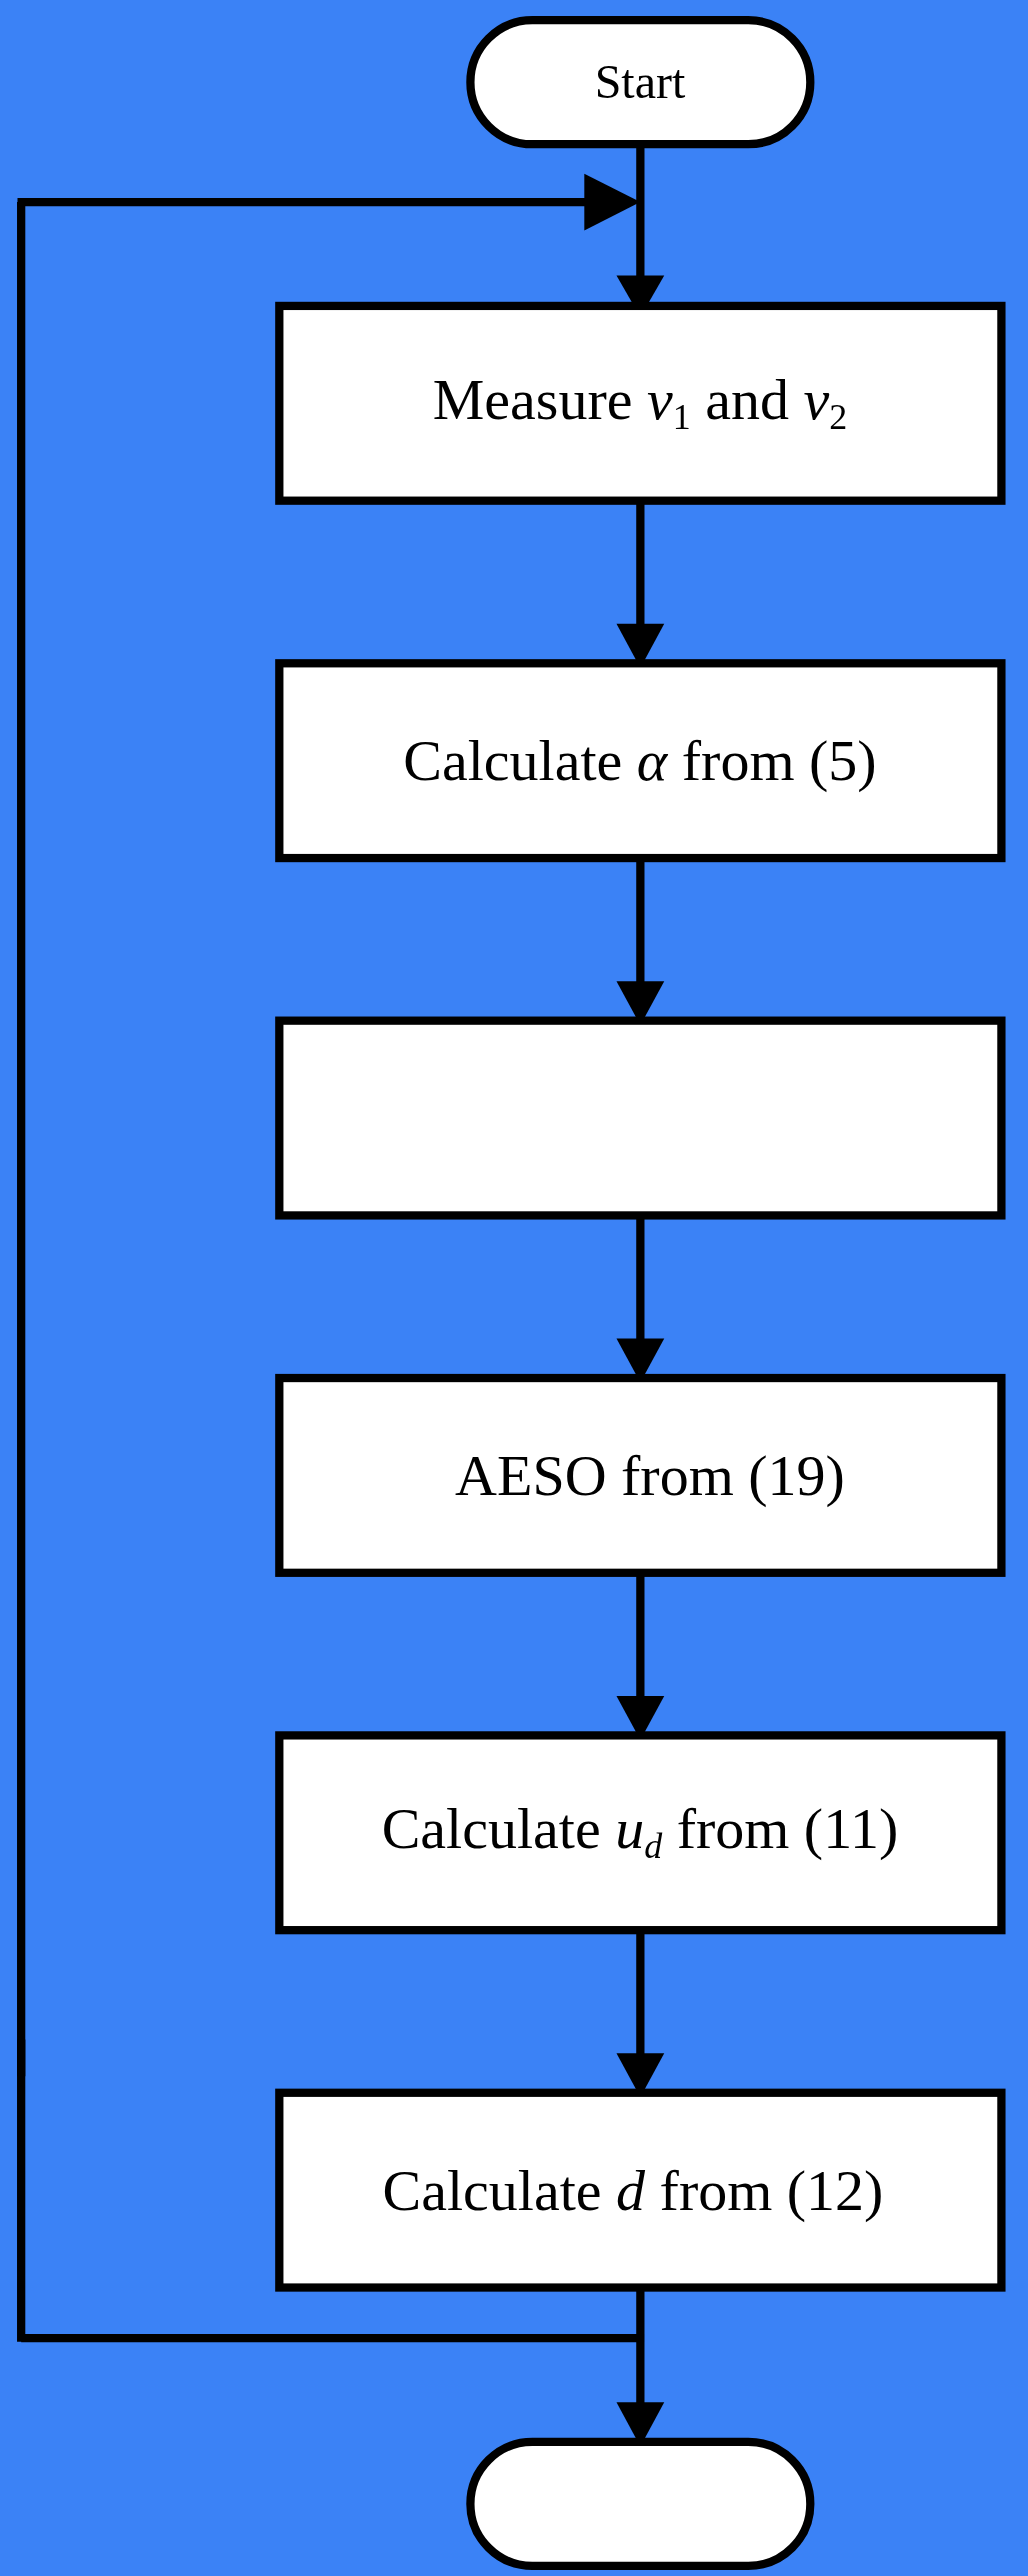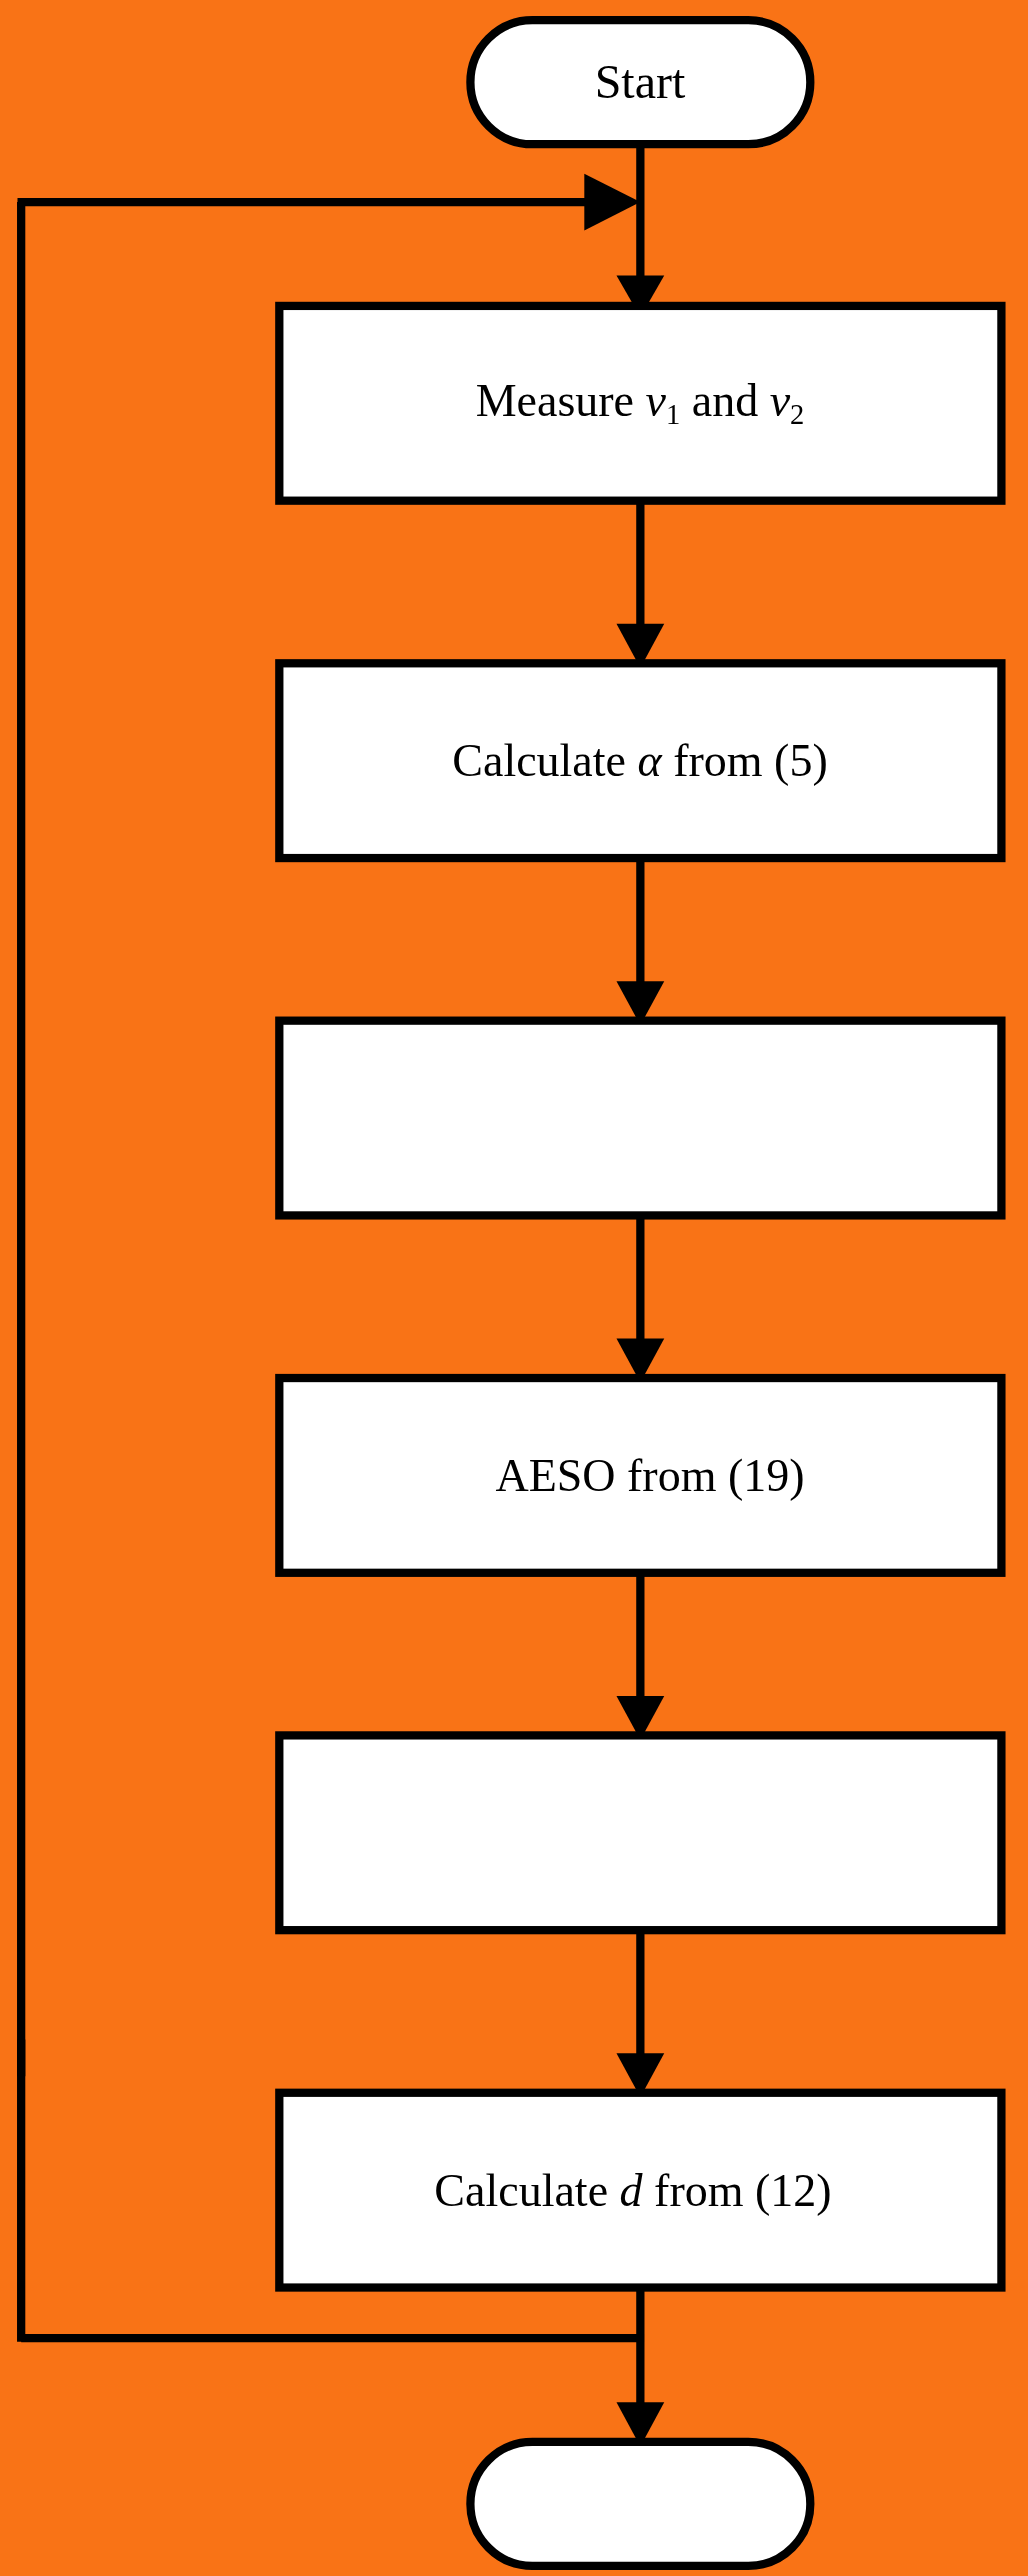--- a/index.html
+++ b/index.html
@@ -8,21 +8,21 @@
     padding: 0;
     background: #ffffff;
   }
   body {
     font-family: "Liberation Serif", "DejaVu Serif", serif;
   }
   #flowchart-root {
     position: relative;
     width: 1029px;
     height: 2576px;
-    background: #f97316;
+    background: #3b82f6;
     overflow: hidden;
   }
   #flow-svg {
     position: absolute;
     top: 0;
     left: 0;
     width: 1029px;
     height: 2576px;
     display: block;
   }
@@ -35,21 +35,21 @@
     color: #000000;
     font-family: "Liberation Serif", "DejaVu Serif", serif;
     white-space: nowrap;
     pointer-events: none;
   }
   .terminator-label {
     font-size: 48px;
     line-height: 1;
   }
   .process-label {
-    font-size: 46px;
+    font-size: 58px;
     line-height: 1;
   }
   .math-var {
     font-style: italic;
     font-family: "Liberation Serif", "DejaVu Serif", serif;
   }
   .math-sub {
     font-size: 0.62em;
     vertical-align: -0.28em;
     font-style: normal;
@@ -151,20 +151,23 @@
 
   <div class="node-label process-label" style="left:279px; top:663px; width:722px; height:195px;">
     <span><span>Calculate </span><span class="greek">α</span><span> from (5)</span></span>
   </div>
 
 
   <div class="node-label process-label" style="left:289px; top:1378px; width:722px; height:195px;">
     <span>AESO from (19)</span>
   </div>
 
+  <div class="node-label process-label" style="left:279px; top:1735px; width:722px; height:195px;">
+    <span><span>Calculate </span><span class="math-var">u</span><span class="math-sub-italic">d</span><span> from (11)</span></span>
+  </div>
 
   <div class="node-label process-label" style="left:272px; top:2093px; width:722px; height:195px;">
     <span><span>Calculate </span><span class="math-var">d</span><span> from (12)</span></span>
   </div>
 
 
 </div>
 
 
 </body></html>

